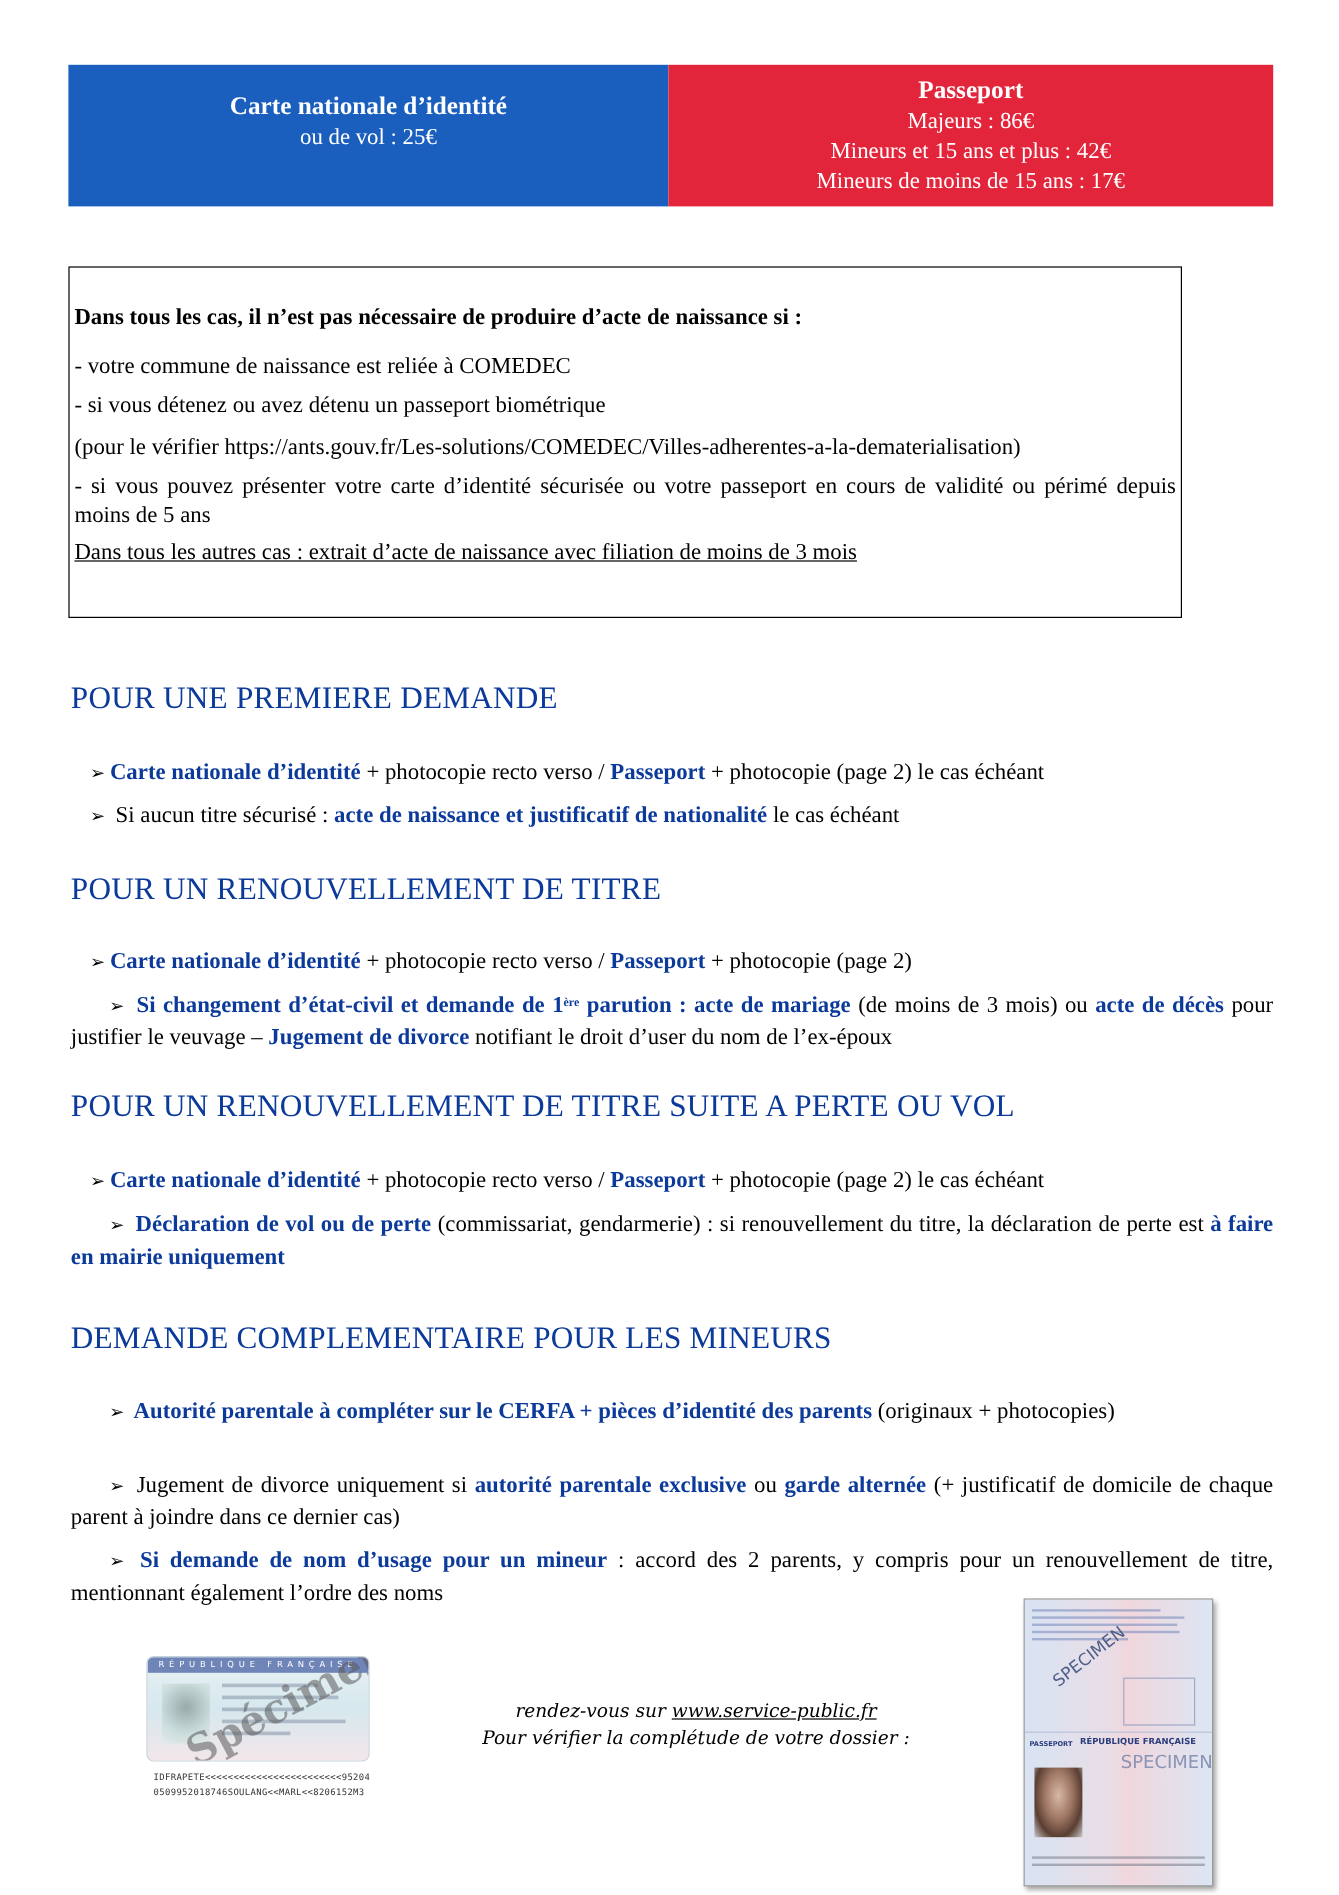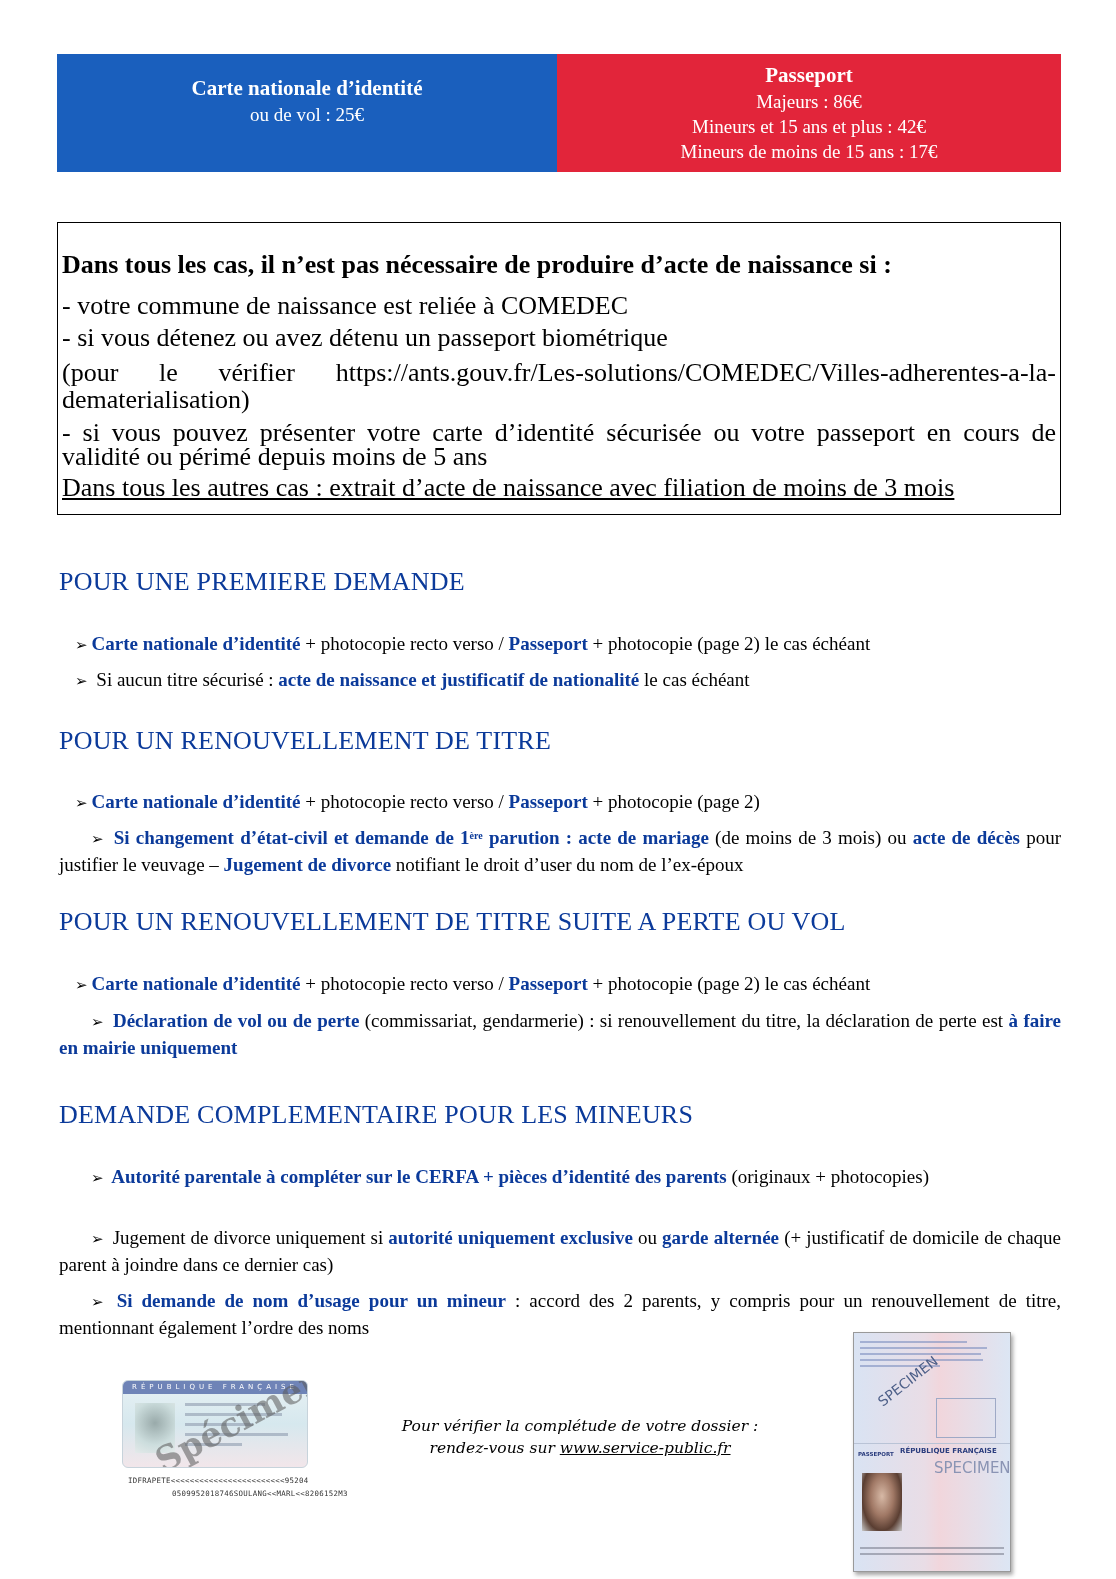--- a/index.html
+++ b/index.html
@@ -5,21 +5,21 @@
   * { box-sizing: border-box; margin: 0; padding: 0; }
   html, body { width: 1116px; height: 1579px; background: #ffffff; }
   body { position: relative; font-family: "Liberation Serif", serif; color: #000; overflow: hidden; }
 
   .price-banner { position: absolute; left: 57px; top: 54px; width: 1004px; height: 118px; display: flex; }
   .price-col { color: #fff; text-align: center; font-size: 19px; line-height: 25px; }
   .price-col.cni { width: 500px; background: #1a5fbd; padding-top: 21px; }
   .price-col.pass { width: 504px; background: #e2253a; padding-top: 8px; }
   .price-col .ttl { font-weight: bold; font-size: 21px; line-height: 27px; }
 
-  .info-box { position: absolute; left: 57px; top: 222px; width: 1004px; height: 293px; border: 1px solid #000; padding: 29px 4px 0 4px; font-size: 26px; }
+  .info-box { position: absolute; left: 57px; top: 222px; width: 928px; height: 293px; border: 1px solid #000; padding: 29px 4px 0 4px; font-size: 19px; }
   .info-box .lead { font-weight: bold; line-height: 26px; margin-bottom: 14px; }
   .info-box p { line-height: 27px; margin-bottom: 8px; text-align: justify; }
   .info-box p.tight { margin-bottom: 5px; }
   .info-box p.multi { line-height: 24px; }
   .info-box .u { text-decoration: underline; }
 
   .section-title { position: absolute; left: 59px; font-weight: normal; color: #0b3a9a; font-size: 26px; letter-spacing: 0.2px; }
   .bullet { position: absolute; left: 59px; width: 1002px; font-size: 19px; line-height: 25px; text-align: justify; }
   .bullet .arrow { display: inline-block; margin-right: 4px; font-size: 15px; }
   .b { font-weight: bold; color: #0b3a9a; }
@@ -96,44 +96,44 @@
 </div>
 <div class="bullet" style="top:1008px; text-indent:16px;">
   <span class="arrow">➢</span><span class="b"> Déclaration de vol ou de perte</span><span> (commissariat, gendarmerie) : si renouvellement du titre, la déclaration de perte est </span><span class="b">à faire en mairie uniquement</span>
 </div>
 
 <div class="section-title" style="top:1100px;">DEMANDE COMPLEMENTAIRE POUR LES MINEURS</div>
 <div class="bullet" style="top:1164px; text-indent:16px;">
   <span class="arrow">➢</span><span class="b"> Autorité parentale à compléter sur le CERFA + pièces d’identité des parents</span><span> (originaux + photocopies)</span>
 </div>
 <div class="bullet" style="top:1225px; text-indent:16px;">
-  <span class="arrow">➢</span><span> Jugement de divorce uniquement si </span><span class="b">autorité uniquement exclusive</span><span> ou </span><span class="b">garde alternée</span><span> (+ justificatif de domicile de chaque parent à joindre dans ce dernier cas)</span>
+  <span class="arrow">➢</span><span> Jugement de divorce uniquement si </span><span class="b">autorité parentale exclusive</span><span> ou </span><span class="b">garde alternée</span><span> (+ justificatif de domicile de chaque parent à joindre dans ce dernier cas)</span>
 </div>
 <div class="bullet" style="top:1288px; text-indent:16px;">
   <span class="arrow">➢</span><span class="b"> Si demande de nom d’usage pour un mineur</span><span> : accord des 2 parents, y compris pour un renouvellement de titre, mentionnant également l’ordre des noms</span>
 </div>
 
 <div class="id-card">
   <div class="hdr">RÉPUBLIQUE FRANÇAISE</div>
   <div class="photo"></div>
   <div class="lines">
     <div style="width:70%"></div>
       <div style="width:85%"></div>
       <div style="width:60%"></div>
       <div style="width:90%"></div>
       <div style="width:50%"></div>
   </div>
   <div class="specimen">Spécimen</div>
 </div>
 <div class="mrz" style="top:1476px;">IDFRAPETE&lt;&lt;&lt;&lt;&lt;&lt;&lt;&lt;&lt;&lt;&lt;&lt;&lt;&lt;&lt;&lt;&lt;&lt;&lt;&lt;&lt;&lt;&lt;&lt;952042</div>
-<div class="mrz" style="top:1489px;margin-left:44px;">0509952018746SOULANG&lt;&lt;MARL&lt;&lt;8206152M3</div>
+<div class="mrz" style="top:1489px;">0509952018746SOULANG&lt;&lt;MARL&lt;&lt;8206152M3</div>
 
 <div class="footer-note">
+  <div><span>rendez-vous sur </span><span class="link">www.service-public.fr</span></div>
   <div>Pour vérifier la complétude de votre dossier :</div>
-  <div><span>rendez-vous sur </span><span class="link">www.service-public.fr</span></div>
 </div>
 
 <div class="passport">
   <div class="txt">
     <div style="width:80%"></div>
       <div style="width:95%"></div>
       <div style="width:90%"></div>
       <div style="width:92%"></div>
       <div style="width:60%"></div>
   </div>

